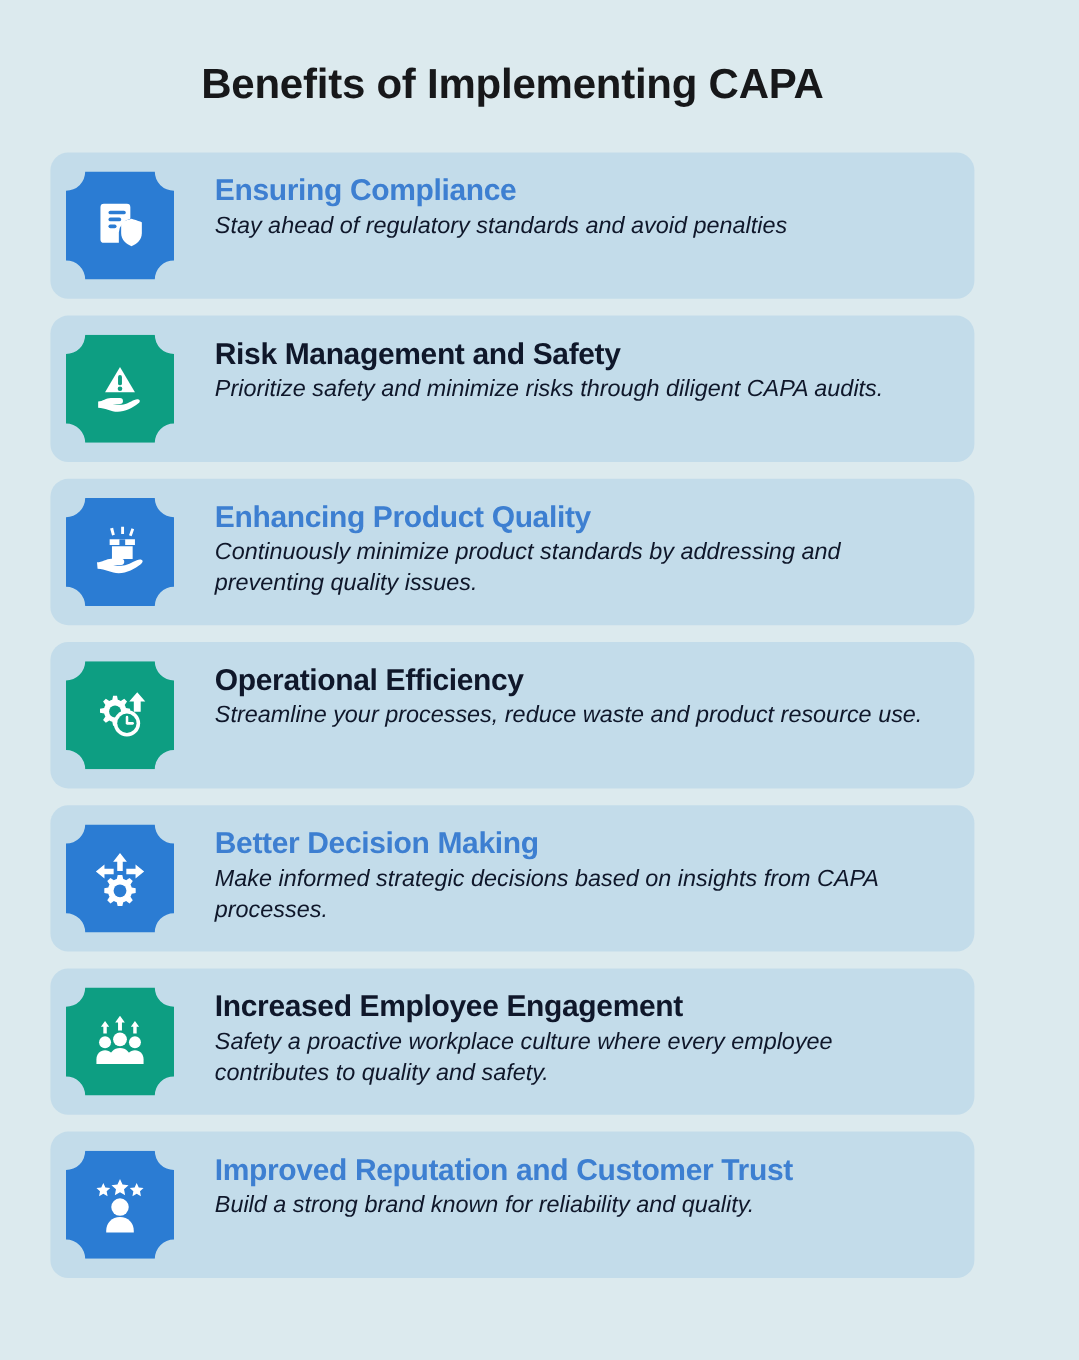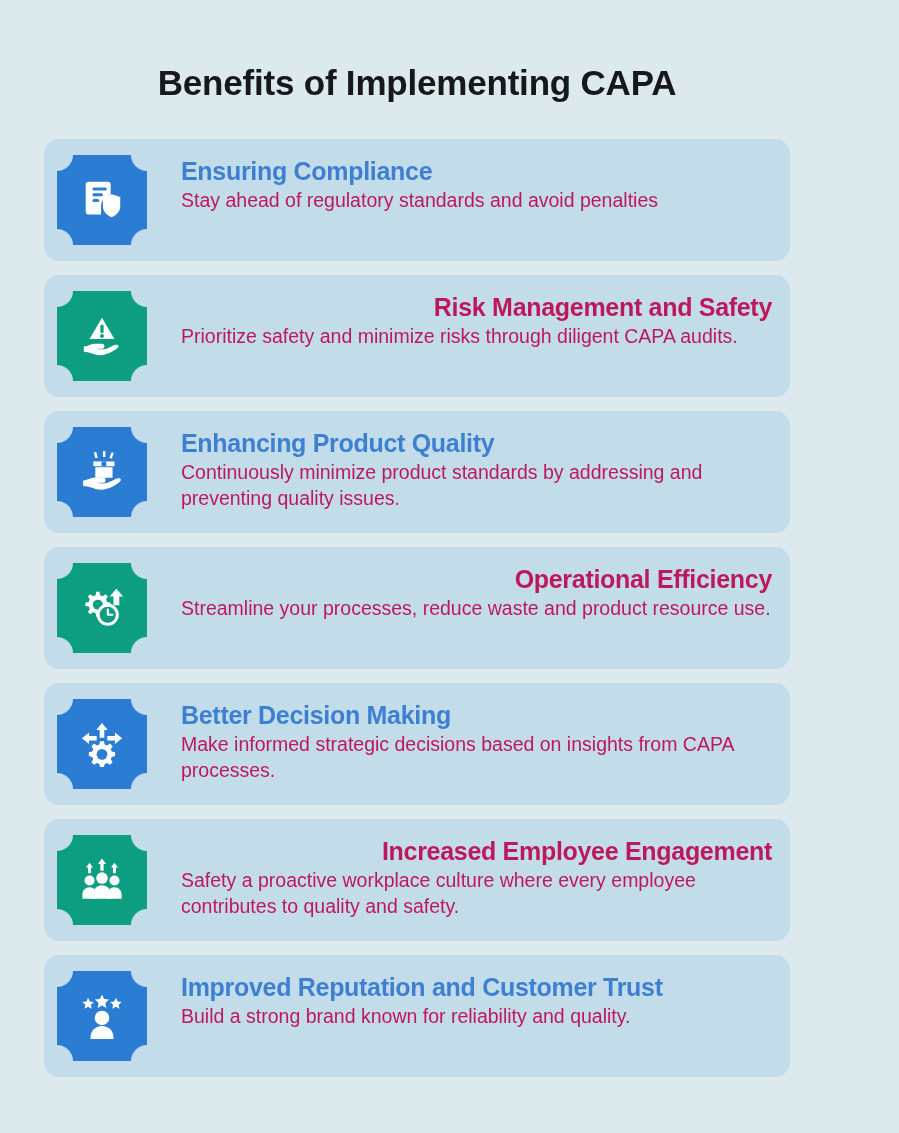--- a/index.html
+++ b/index.html
@@ -13,21 +13,22 @@
     background: #dceaee;
     font-family: "Liberation Sans", sans-serif;
     overflow: hidden;
   }
 
   #page {
     width: 834px;
     height: 1133px;
     position: relative;
     background: #dceaee;
-    padding: 12px;
+    padding: 0;
+    margin-left: 10px;
   }
 
   
   #page-title {
     text-align: center;
     font-size: 35px;
     font-weight: bold;
     color: #17181a;
     letter-spacing: -0.2px;
     padding-top: 52px;
@@ -85,27 +86,28 @@
 
   .card-heading {
     font-size: 25px;
     font-weight: bold;
     line-height: 1.18;
     letter-spacing: -0.3px;
     margin-bottom: 2px;
   }
 
   .card-heading.blue  { color: #3d7fd1; }
-  .card-heading.green { color: #be185d; text-align: right; }
+  .card-heading.green { color: #0f172a; }
 
   .card-desc {
     font-size: 19.5px;
     line-height: 1.33;
-    color: #be185d;
+    color: #0f172a;
     max-width: 640px;
+    font-style: italic;
   }
 </style>
 </head>
 <body>
 
 <div id="page">
 
   <h1 id="page-title">Benefits of Implementing CAPA</h1>
 
   <div id="benefit-list">

